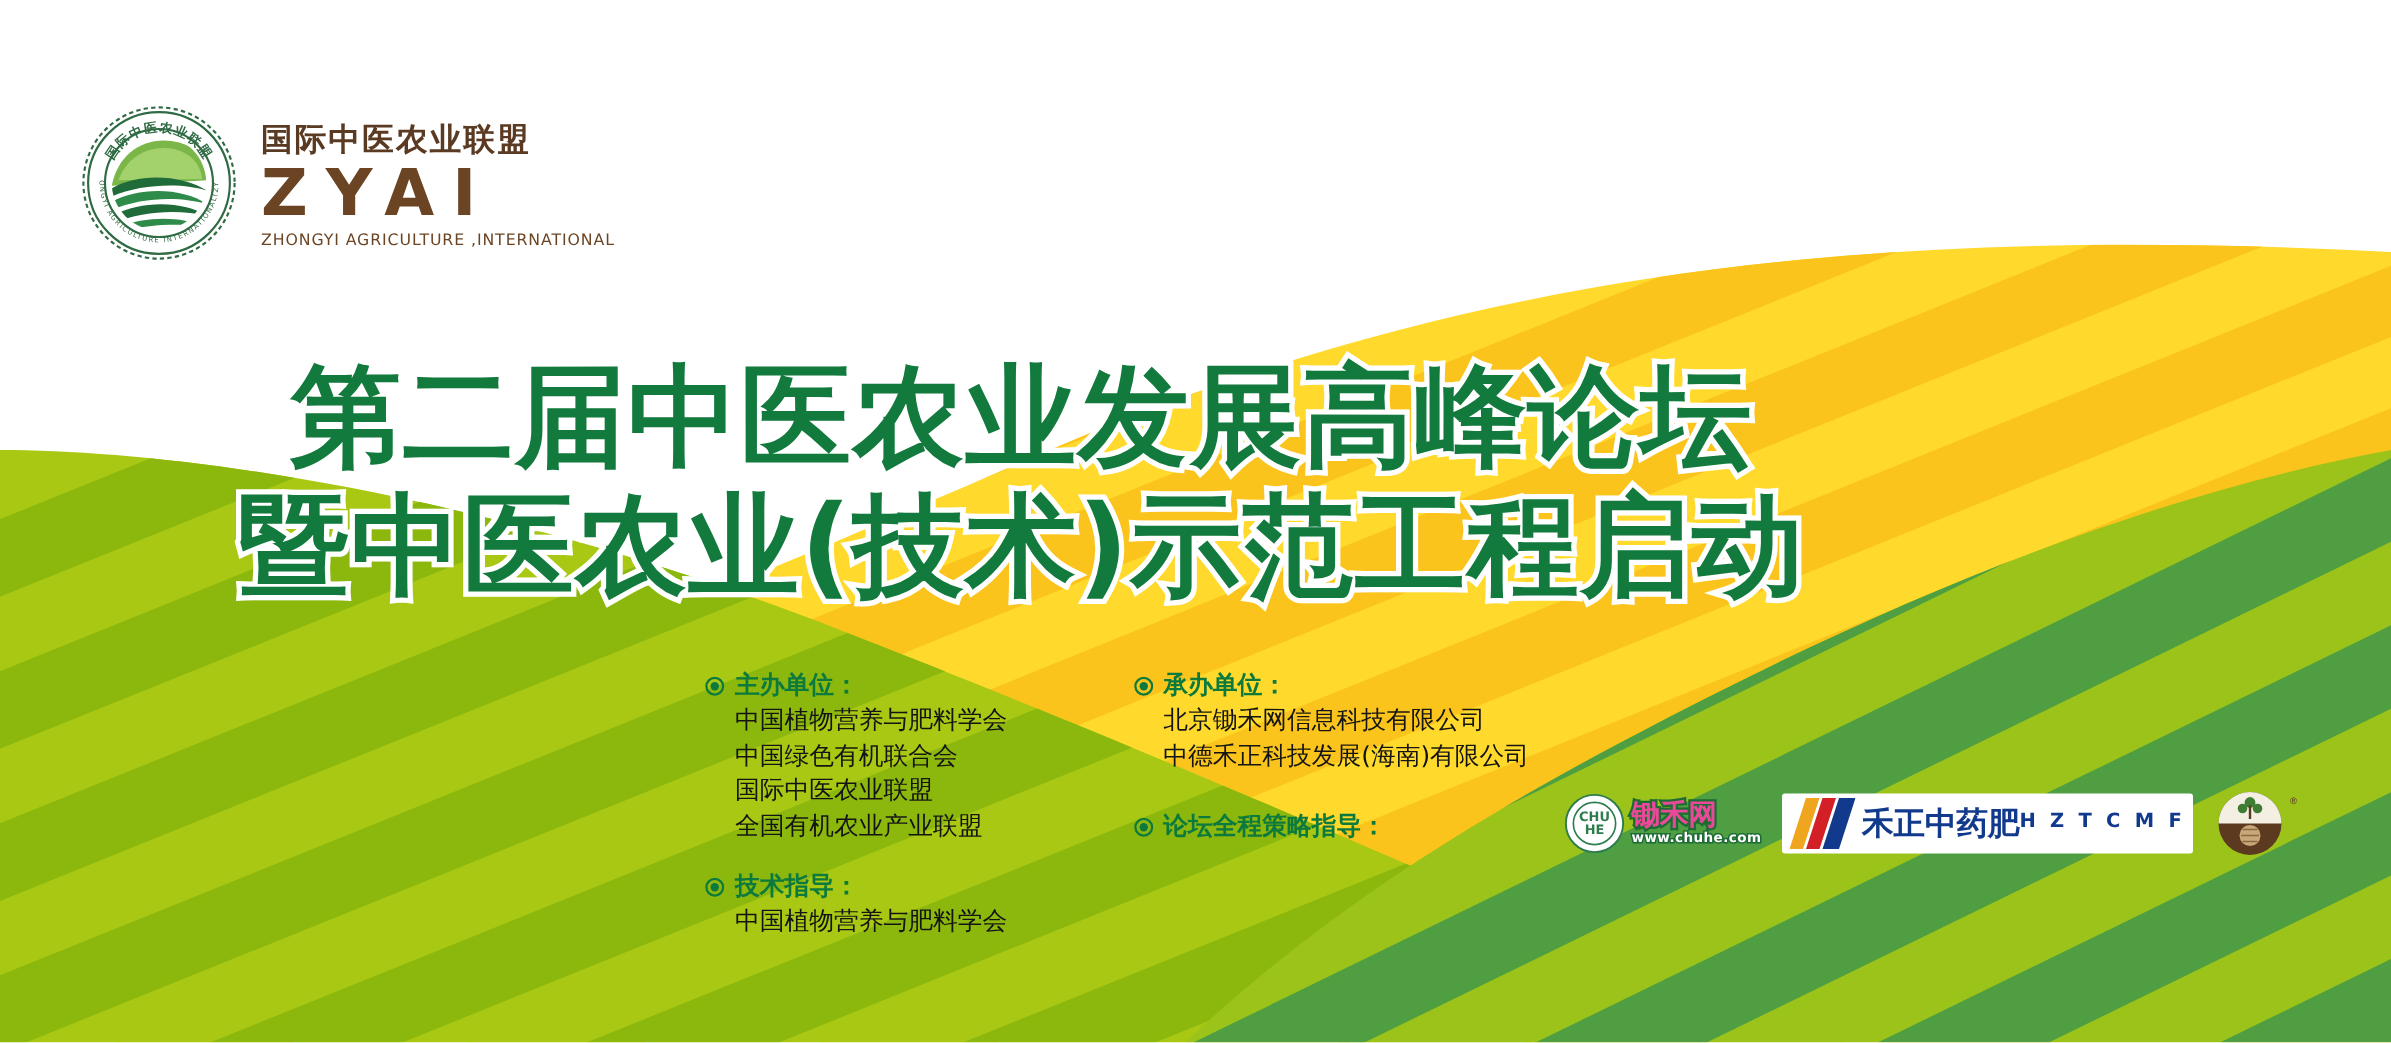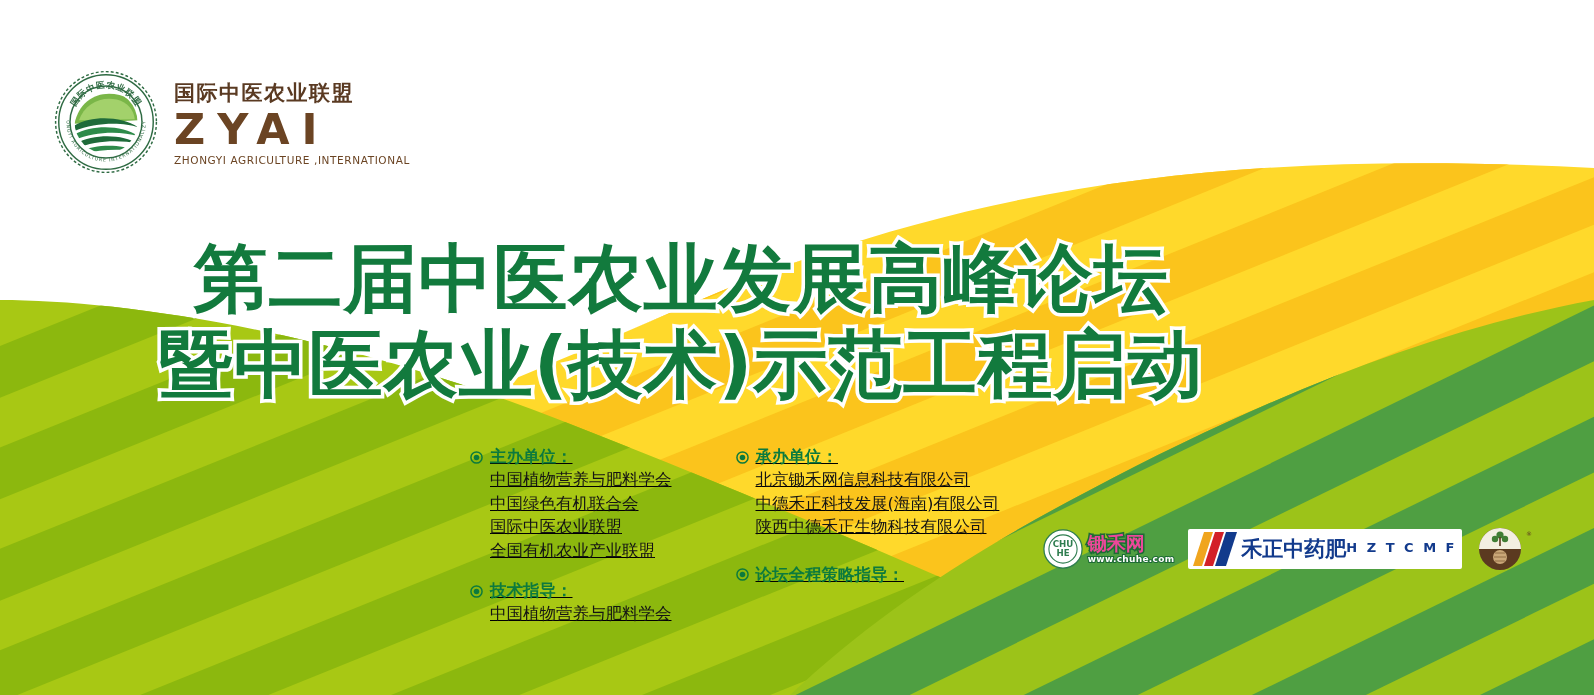--- a/index.html
+++ b/index.html
@@ -54,21 +54,21 @@
     letter-spacing:1px;
     white-space:nowrap;
     -webkit-text-stroke: 7px #ffffff;
     paint-order: stroke fill;
     font-family:"DejaVu Sans","Liberation Sans",sans-serif;
   }
 
   
   #details {
     position:absolute; left:470px; top:446px; z-index:5;
-    display:flex; gap:64px;text-decoration:underline;
+    display:flex; gap:84px;
   }
   .detail-col { display:flex; flex-direction:column; }
   .detail-group { margin-bottom:18px; }
   .detail-group:last-child { margin-bottom:0; }
   .detail-head {
     display:flex; align-items:center; gap:7px;
     font-size:16.5px; font-weight:700; color:#0c7a3d;
     line-height:1.35; white-space:nowrap;
   }
   .bullet { flex:0 0 auto; width:13px; height:13px; display:block; }
@@ -277,21 +277,20 @@
         <div class="detail-head">
           <svg class="bullet" viewBox="0 0 14 14">
             <circle cx="7" cy="7" r="6" fill="none" stroke="#0c7a3d" stroke-width="1.6"></circle>
             <circle cx="7" cy="7" r="3" fill="#0c7a3d"></circle>
           </svg>
           <span>承办单位：</span>
         </div>
         <div class="detail-items">
           <div class="detail-item">北京锄禾网信息科技有限公司</div>
           <div class="detail-item">中德禾正科技发展(海南)有限公司</div>
-          <div class="detail-item">陕西中德禾正生物科技有限公司</div>
           <div class="detail-item spacer-line"></div>
         </div>
       </div>
       <div class="detail-group">
         <div class="detail-head">
           <svg class="bullet" viewBox="0 0 14 14">
             <circle cx="7" cy="7" r="6" fill="none" stroke="#0c7a3d" stroke-width="1.6"></circle>
             <circle cx="7" cy="7" r="3" fill="#0c7a3d"></circle>
           </svg>
           <span>论坛全程策略指导：</span>

